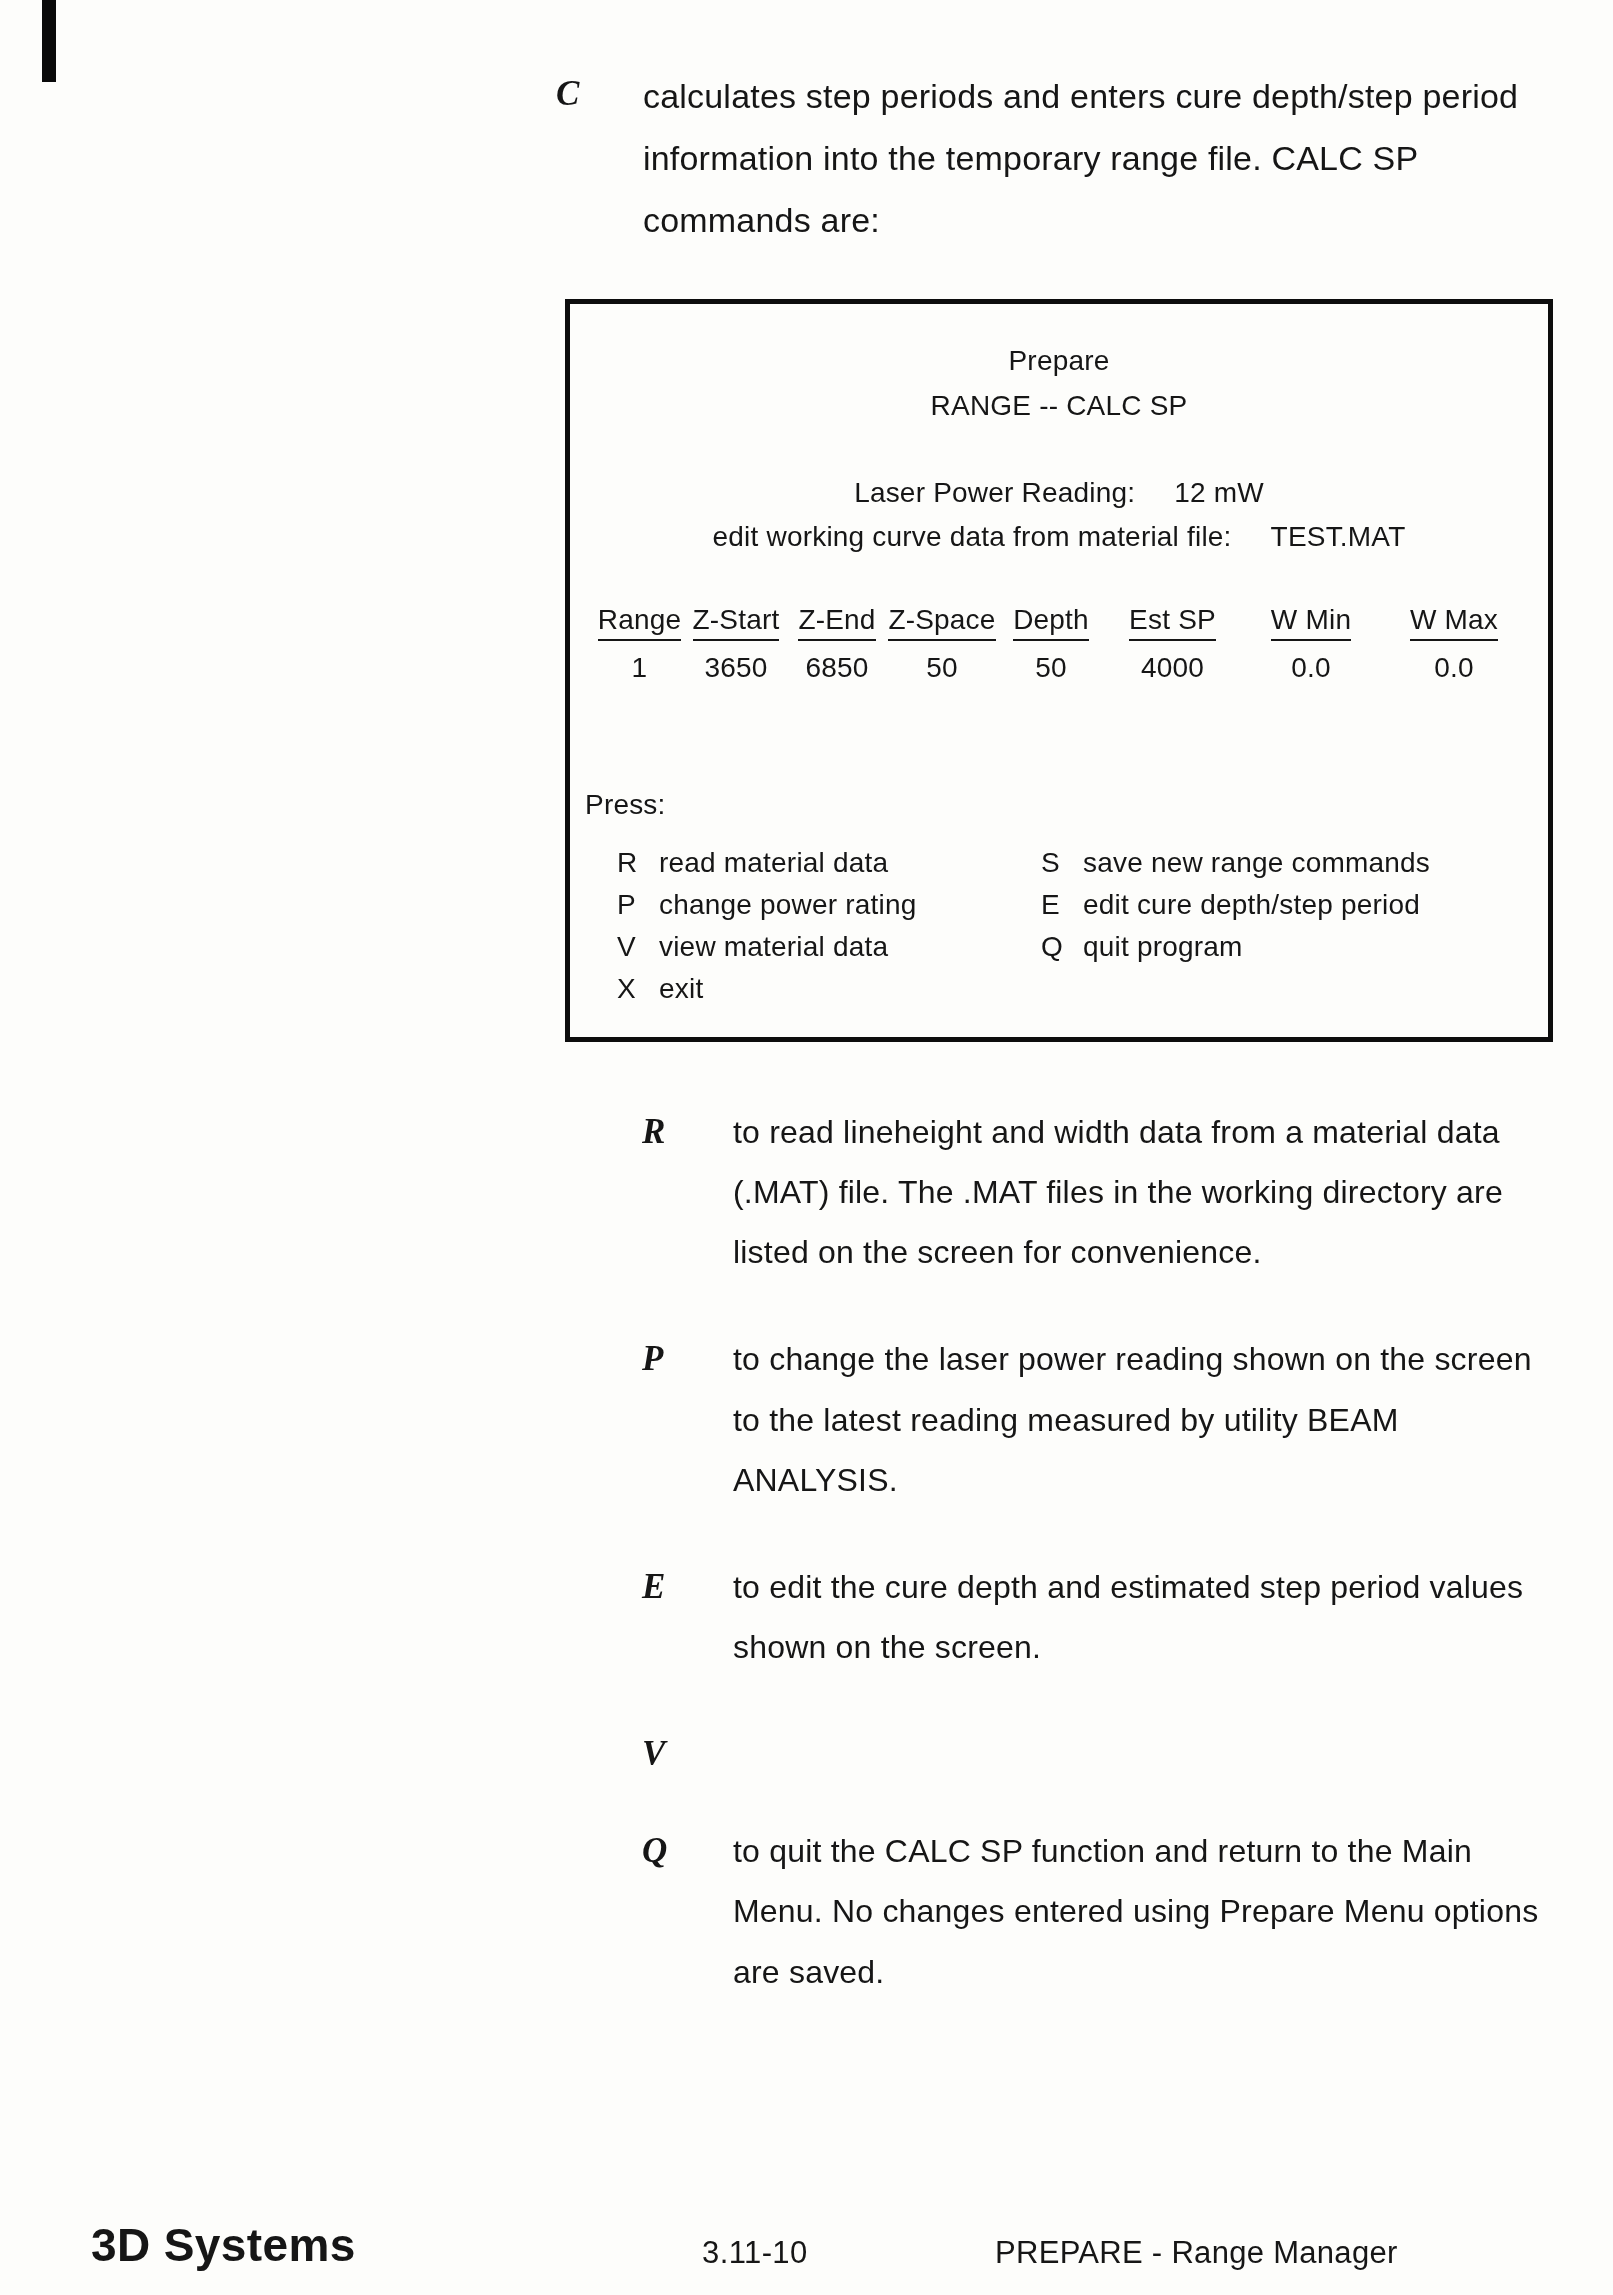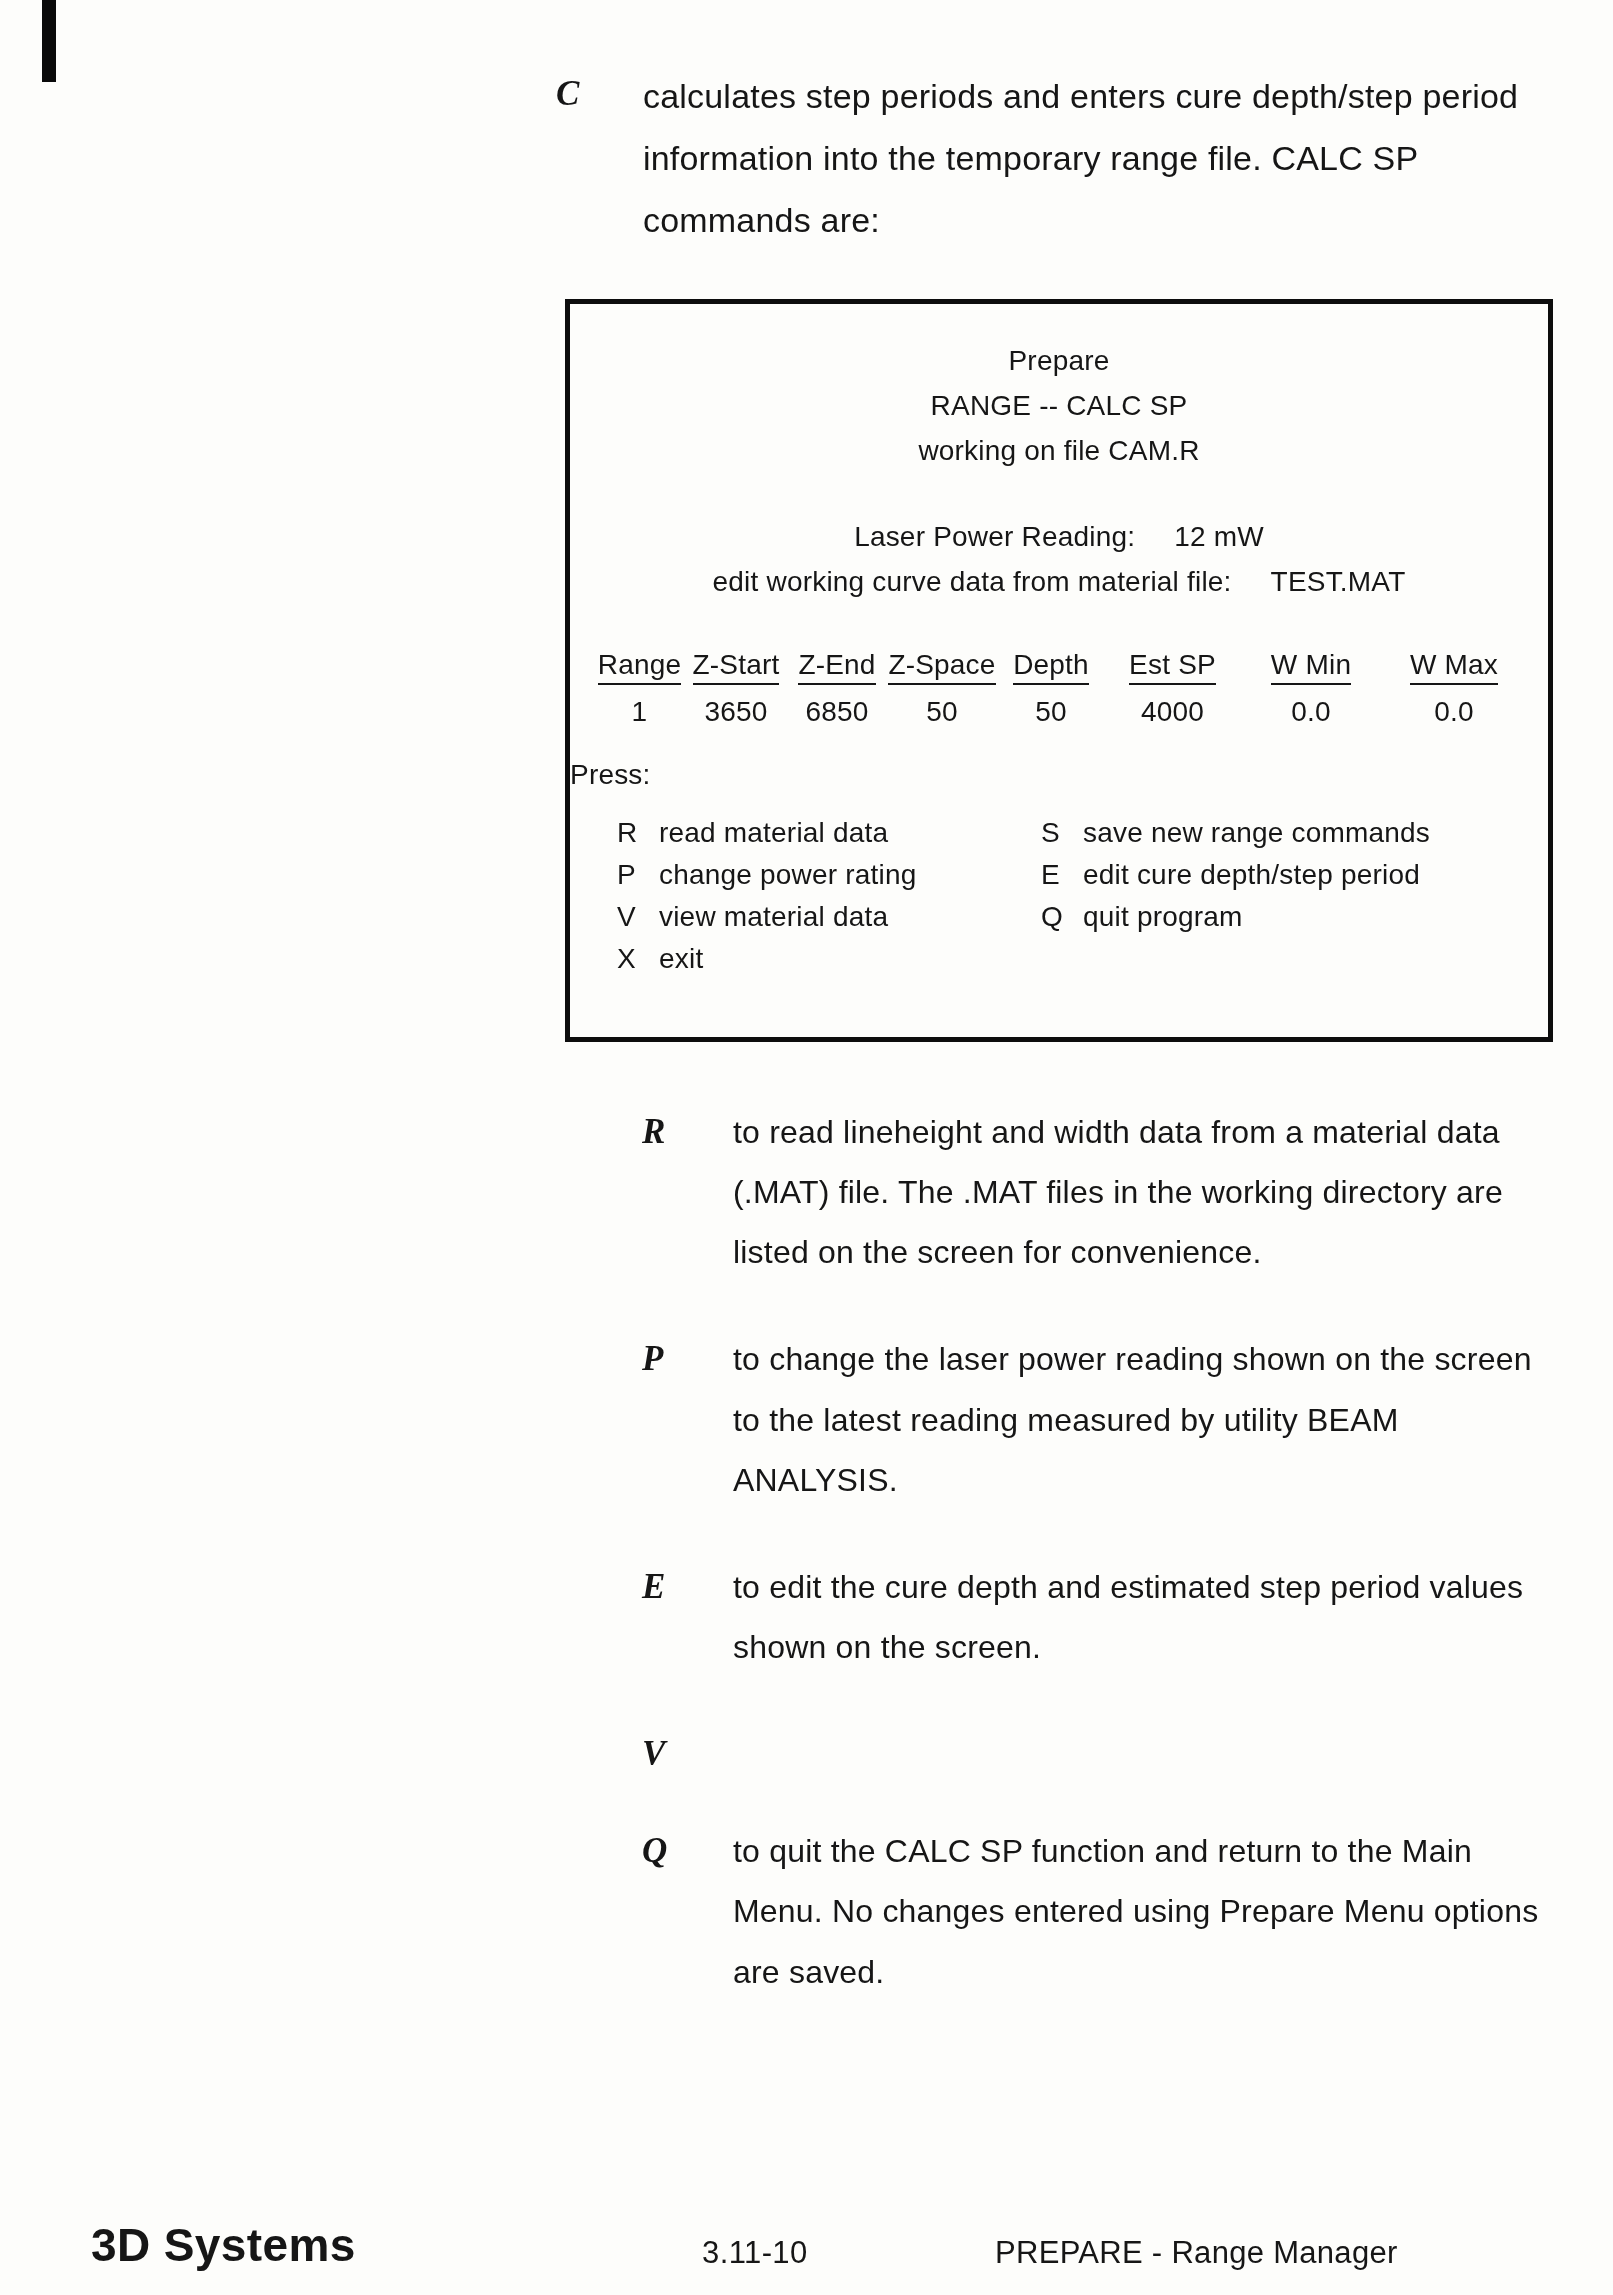--- a/index.html
+++ b/index.html
@@ -26,21 +26,21 @@
   .screen-info { text-align:center; line-height:1.6; margin-top:42px; }
   .info-value { margin-left:39px; }
 
   .rtable { margin-top:44px; padding-left:23.5px; display:flex; }
   .rt-col { text-align:center; }
   .rt-col.c0{width:92px}.rt-col.c1{width:101px}.rt-col.c2{width:101px}.rt-col.c3{width:109px}
   .rt-col.c4{width:109px}.rt-col.c5{width:134px}.rt-col.c6{width:143px}.rt-col.c7{width:143px}
   .rt-h { display:inline-block; border-bottom:2.5px solid #161616; padding-bottom:2.5px; }
   .rt-v { display:block; margin-top:11px; }
 
-  .press { margin-top:31px; }
+  .press { margin-top:105px; padding-left:15px; }
   .cmds { display:flex; margin-top:25px; padding-left:47px; }
   .cmd-col-left { width:424px; }
   .cmd-row { display:flex; margin-bottom:8.4px; line-height:1.2; }
   .cmd-key { width:42px; }
 
   
   .defs { position:absolute; left:642px; top:1102px; width:907px; }
   .def { display:flex; margin-bottom:47px; }
   .def-key { width:91px; font-size:35px; padding-top:10px; }
   .def-text { width:807px; font-size:32px; line-height:1.88; letter-spacing:0.2px; }
@@ -58,21 +58,20 @@
 
   <section class="intro">
     <span class="serif-key intro-letter">C</span>
     <p class="intro-text">calculates step periods and enters cure depth/step period information into the temporary range file. CALC SP commands are:</p>
   </section>
 
   <section class="screen">
     <div class="screen-title">
       <div>Prepare</div>
       <div>RANGE -- CALC SP</div>
-      <div>working on file CAM.R</div>
     </div>
 
     <div class="screen-info">
       <div>
         <span>Laser Power Reading:</span><span class="info-value">12 mW</span>
       </div>
       <div>
         <span>edit working curve data from material file:</span><span class="info-value">TEST.MAT</span>
       </div>
     </div>

